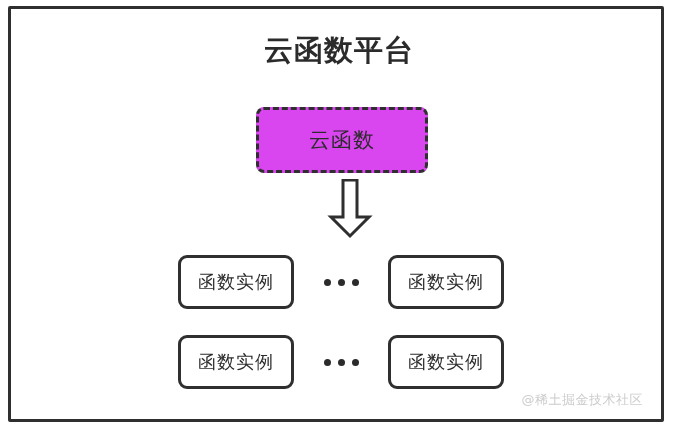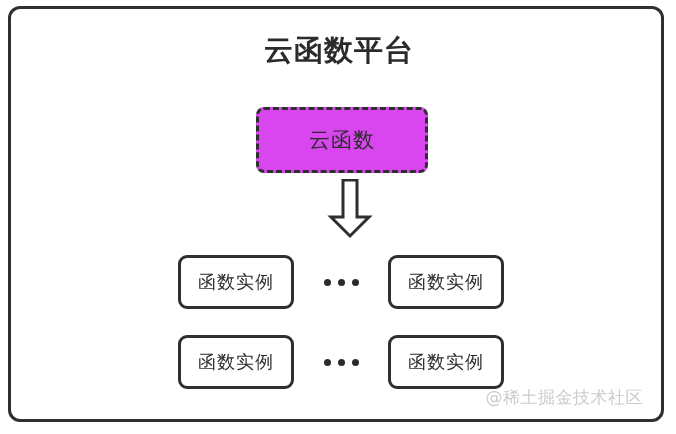--- a/index.html
+++ b/index.html
@@ -23,21 +23,21 @@
 
   
   .platform-frame {
     position: absolute;
     left: 8px;
     top: 6px;
     width: 656px;
     height: 416px;
     box-sizing: border-box;
     border: 3px solid #2f2f2f;
-    border-radius: 12px;
+    border-radius: 2px;
     background: #ffffff;
   }
 
   
   .platform-title {
     position: absolute;
     left: 0;
     top: 24px;
     width: 656px;
     text-align: center;
@@ -122,21 +122,21 @@
     height: 7px;
     border-radius: 50%;
     background: #2b2b2b;
   }
 
   
   .watermark {
     position: absolute;
     right: 18px;
     bottom: 10px;
-    font-size: 17px;
+    font-size: 13px;
     color: #cccccc;
     letter-spacing: 0.5px;
     white-space: nowrap;
   }
 </style>
 </head>
 <body>
 
 <div id="canvas">
 

